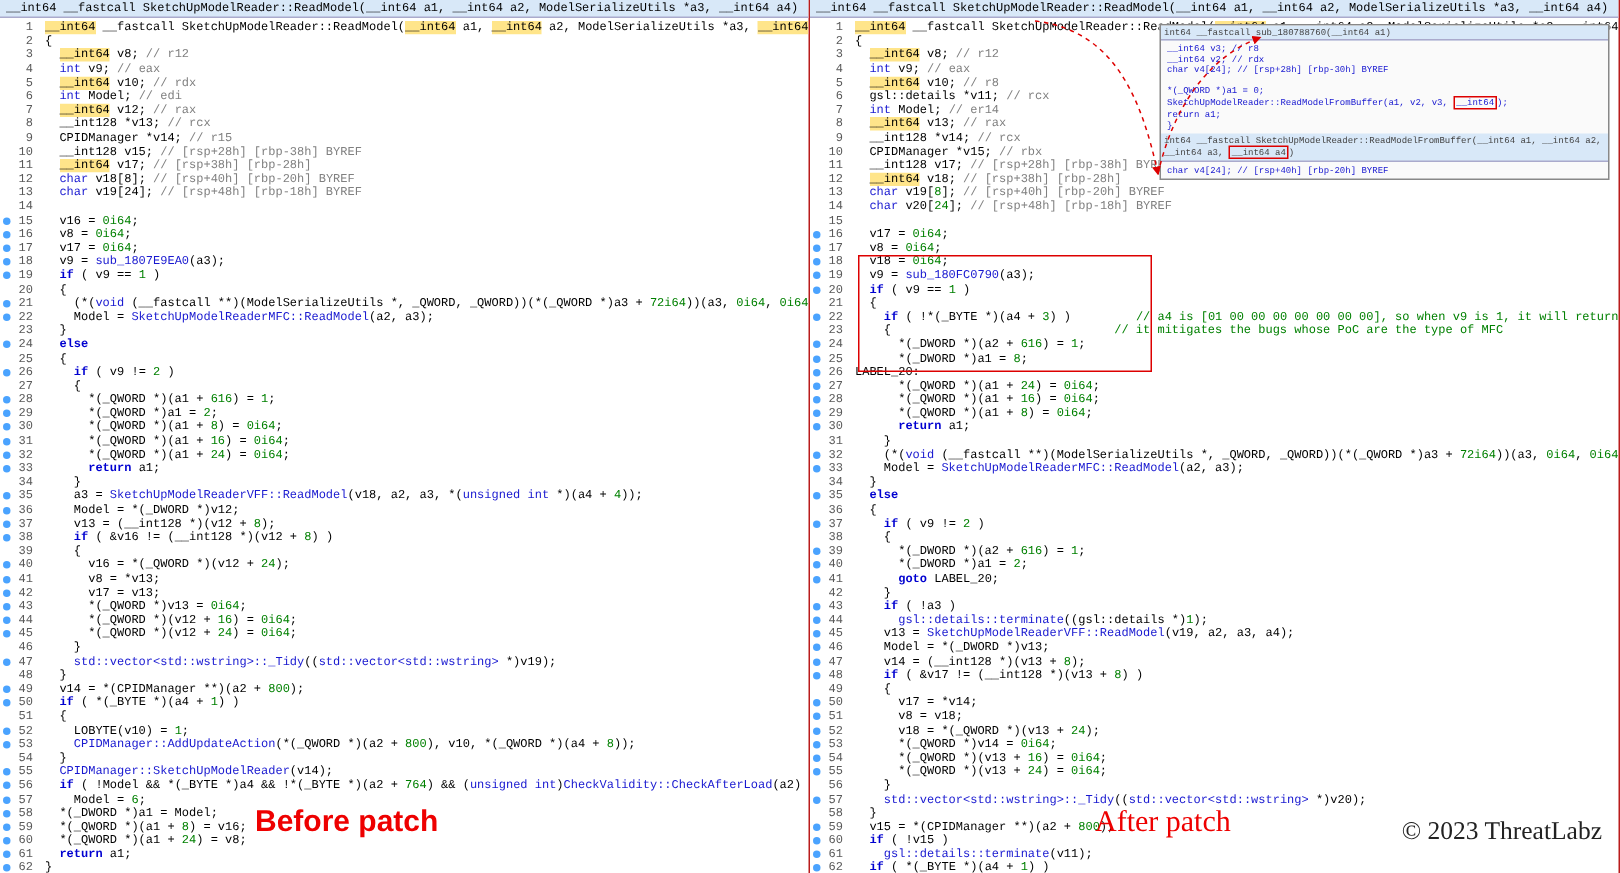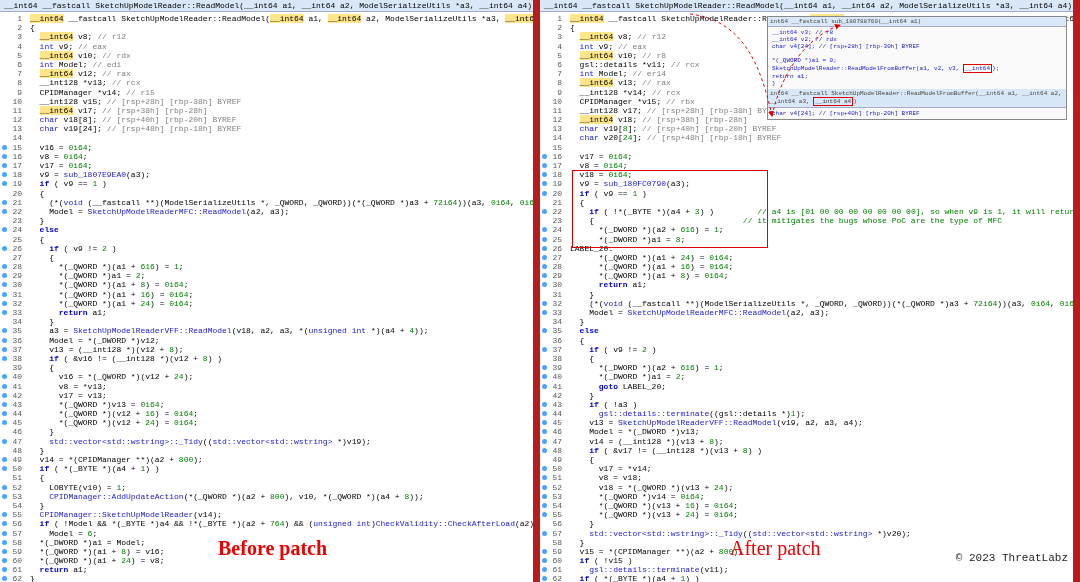--- a/index.html
+++ b/index.html
@@ -1,34 +1,34 @@
 <!DOCTYPE html>
 <html><head>
 <meta charset="utf-8">
 <style>
   * { margin:0; padding:0; box-sizing:border-box; }
   body { font-family: Consolas, "Courier New", monospace; font-size:8px; background:#fff; color:#000; width:1080px; height:582px; overflow:hidden; position:relative; }
   .panes { display:flex; width:100%; height:100%; }
-  .pane { width:50%; height:100%; border-right:7px solid #b91c1c; overflow:hidden; position:relative; background:#fff;}
+  .pane { width:50%; height:100%; border-right:1px solid #b91c1c; overflow:hidden; position:relative; background:#fff;}
   .sig { background:#d8e8f8; padding:1px 4px; font-size:8px; white-space:nowrap; border-bottom:1px solid #aac; }
   .code { padding:2px 0; }
   .line { display:flex; align-items:flex-start; min-height:9px; white-space:pre; line-height:1.15;}
   .gut { width:24px; text-align:right; color:#5a5a5a; padding-right:2px; user-select:none; position:relative;}
   .dot { position:absolute; left:2px; top:2px; width:5px; height:5px; border-radius:50%; background:#4aa3ff;}
   .txt { flex:1; padding-left:6px; overflow:hidden;}
   .kw-type { color:#1818d0; }     
   .kw-kw   { color:#0000d0; font-weight:bold;}
   .comment { color:#808080;text-align:right; }
   .hl      { background:#ffe58a; }
   .redbox  { border:1px solid #d00; display:inline-block; padding:0 1px;}
   .greencmt{ color:#008000; }
   .num     { color:#008000; }
-  .annot-l { position:absolute; bottom:22px; left:170px; color:#e00; font-family:Liberation Serif, serif; font-size:20px; font-weight:bold;margin-left:48px;}
+  .annot-l { position:absolute; bottom:22px; left:170px; color:#e00; font-family:Liberation Sans, sans-serif; font-size:20px; font-weight:bold;}
   .annot-r { position:absolute; bottom:22px; left:730px; color:#e00; font-family:"Times New Roman",serif; font-size:20px; font-weight:normal;}
-  .copyright { position:absolute; bottom:18px; right:12px; font-family:Liberation Mono, monospace; font-size:11px; color:#222;}
+  .copyright { position:absolute; bottom:18px; right:12px; font-family:Liberation Serif, serif; font-size:17px; color:#222;}
   
   .redrect { position:absolute; border:1px solid #d00; pointer-events:none;}
   
   .preview { position:absolute; right:6px; top:16px; width:300px; height:104px; border:1px solid #888; background:#fafafa; font-size:6px; color:#444; overflow:hidden; padding:2px 4px;}
   .prev-sig { background:#d8e8f8; font-size:6px; padding:1px 2px; margin:-2px -4px 2px -4px; border-bottom:1px solid #aac;}
   .arrow { position:absolute; pointer-events:none; }
 </style>
 </head>
 <body>
 

